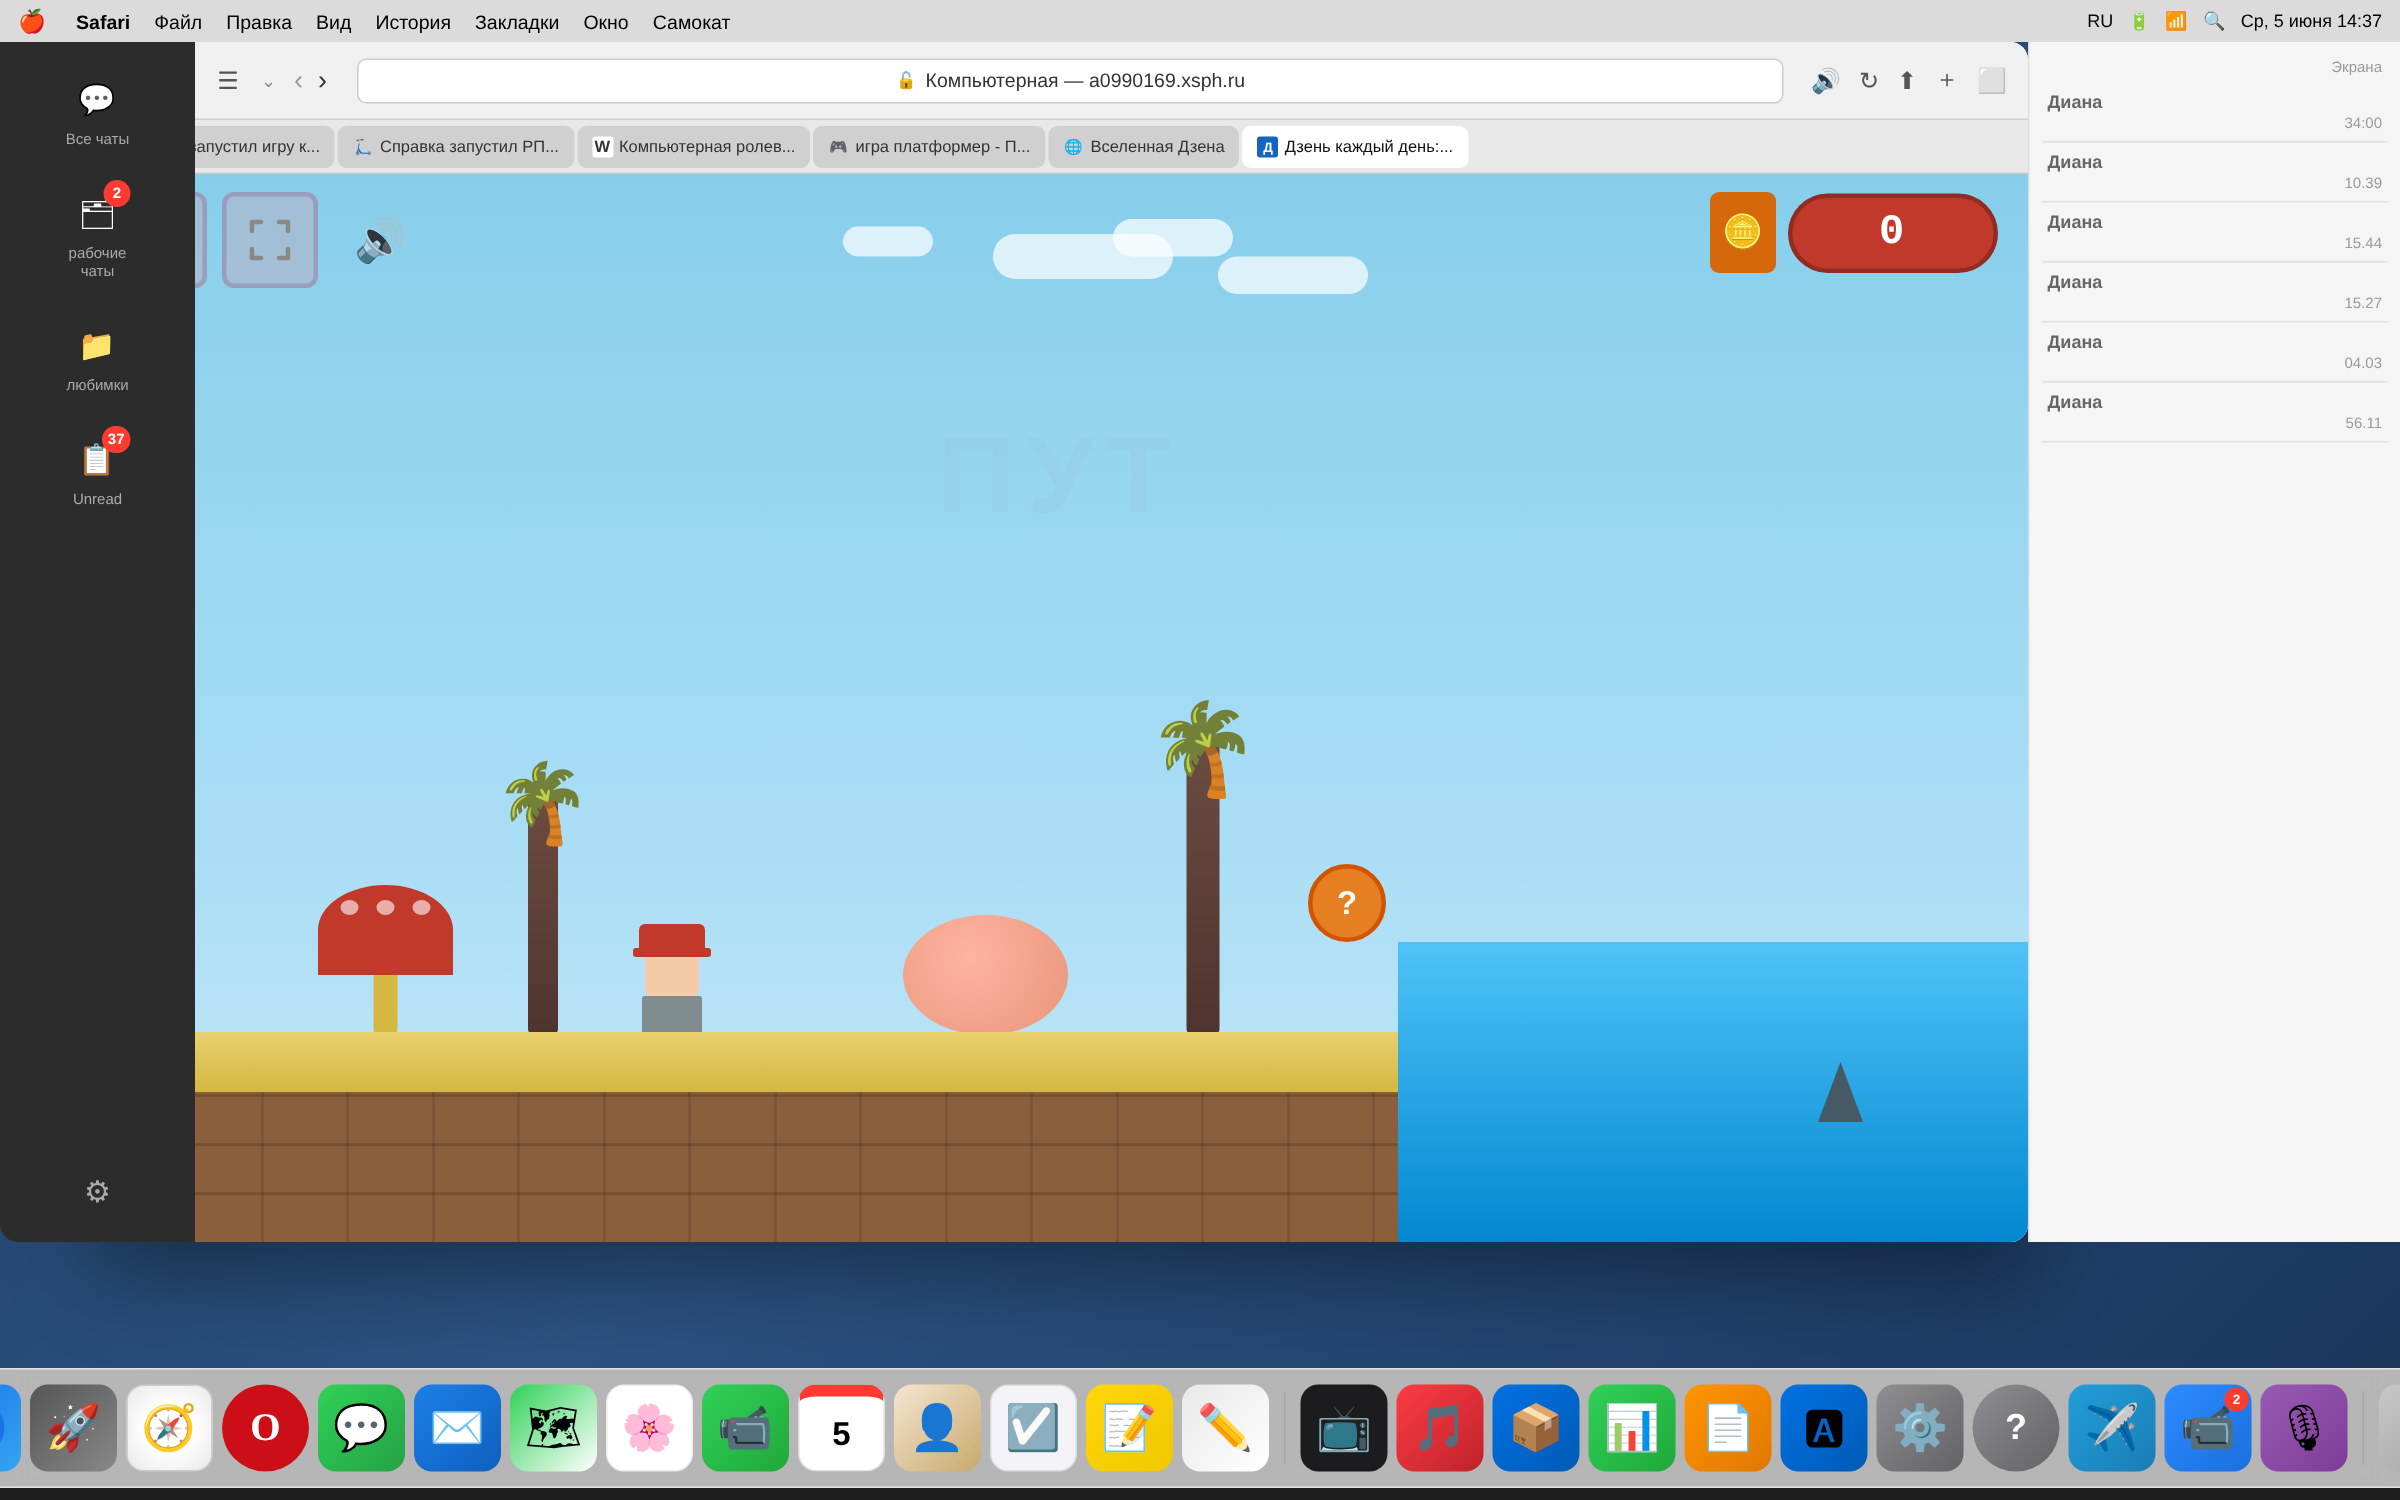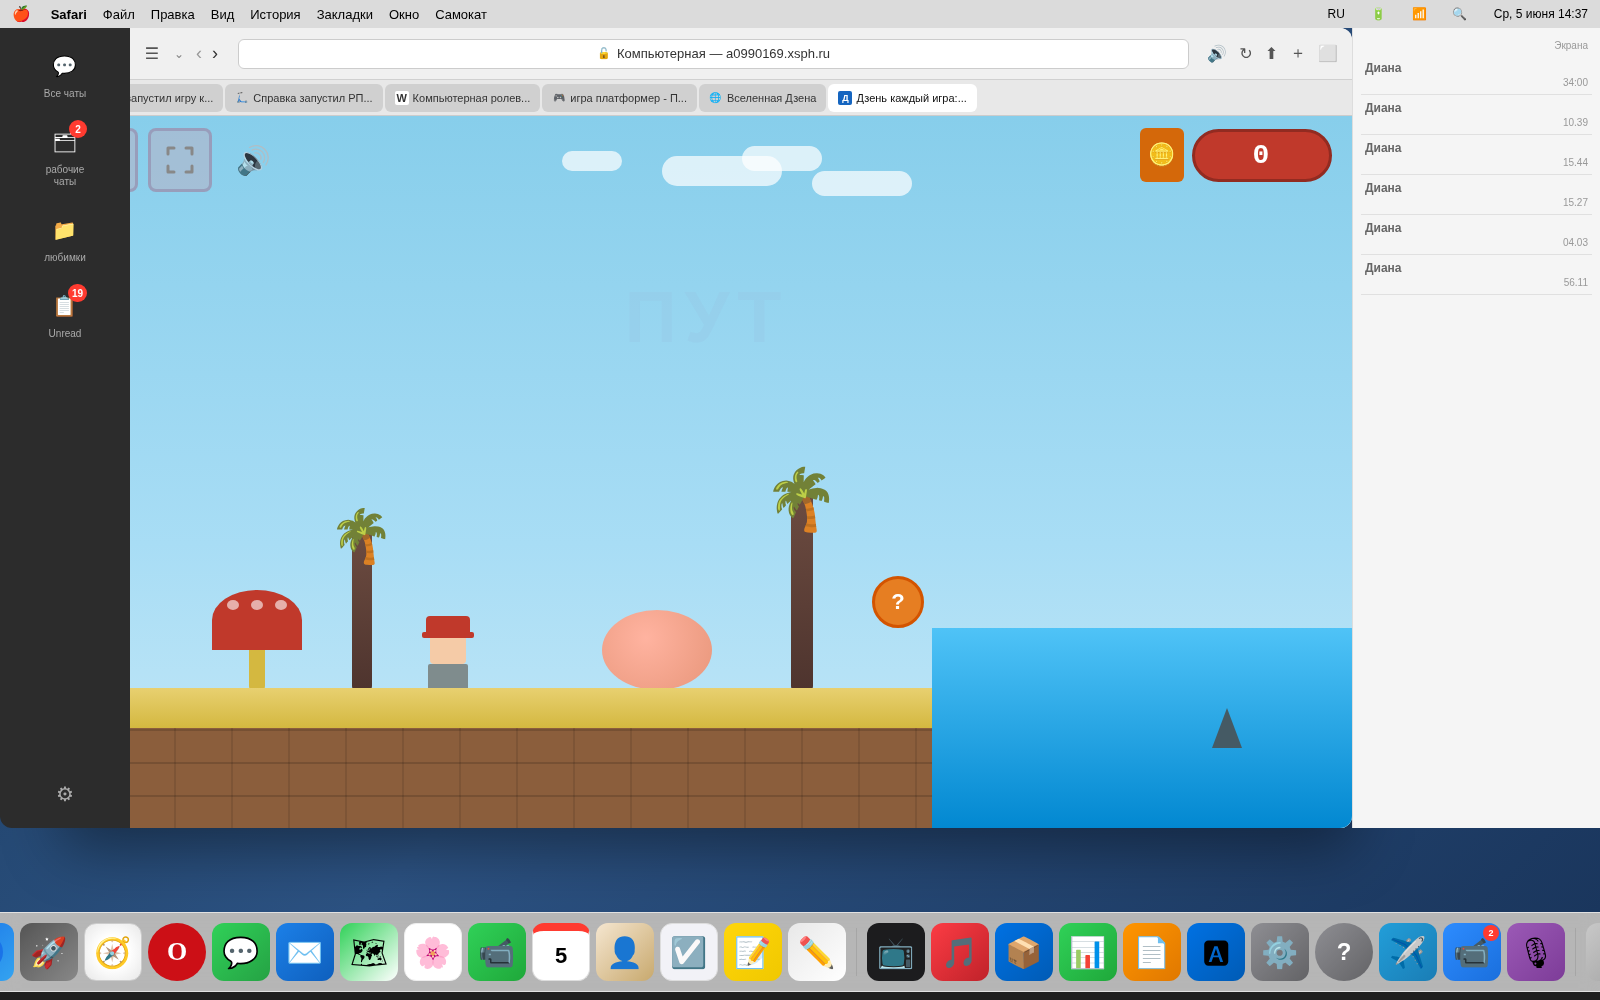--- a/index.html
+++ b/index.html
@@ -34,21 +34,21 @@
     .menu-bar-app {
       font-weight: 600;
     }
     .menu-bar-item {
       cursor: default;
     }
     .menu-bar-right {
       margin-left: auto;
       display: flex;
       align-items: center;
-      gap: 26px;
+      gap: 10px;
       font-size: 12px;
     }
 
     
     .safari-window {
       position: absolute;
       top: 28px;
       left: 62px;
       width: 1290px;
       height: 800px;
@@ -701,21 +701,21 @@
     </div>
     <div class="sidebar-label">рабочие<br>чаты</div>
   </div>
   <div class="sidebar-item">
     <div class="sidebar-icon">📁</div>
     <div class="sidebar-label">любимки</div>
   </div>
   <div class="sidebar-item">
     <div class="sidebar-icon">
       📋
-      <span class="sidebar-badge">19</span>
+      <span class="sidebar-badge">37</span>
     </div>
     <div class="sidebar-label">Unread</div>
   </div>
   <div class="sidebar-bottom">
     <div class="sidebar-icon" style="font-size:20px; color:#aaa;">⚙</div>
   </div>
 </div>
 
 <div class="safari-window">
 
@@ -760,21 +760,21 @@
     <div class="tab">
       <div class="tab-favicon">🎮</div>
       <span>игра платформер - П...</span>
     </div>
     <div class="tab">
       <div class="tab-favicon">🌐</div>
       <span>Вселенная Дзена</span>
     </div>
     <div class="tab active">
       <div class="tab-favicon" style="background:#1565c0;color:#fff;font-size:9px;font-weight:700;">Д</div>
-      <span>Дзень каждый игра:...</span>
+      <span>Дзень каждый день:...</span>
     </div>
   </div>
 
   <div class="content-area">
     <div class="game-scene">
 
       <div class="bg-text">ПУТ</div>
 
       <div class="cloud" style="top:40px;left:600px;width:120px;height:30px;"></div>
       <div class="cloud" style="top:30px;left:680px;width:80px;height:25px;"></div>

